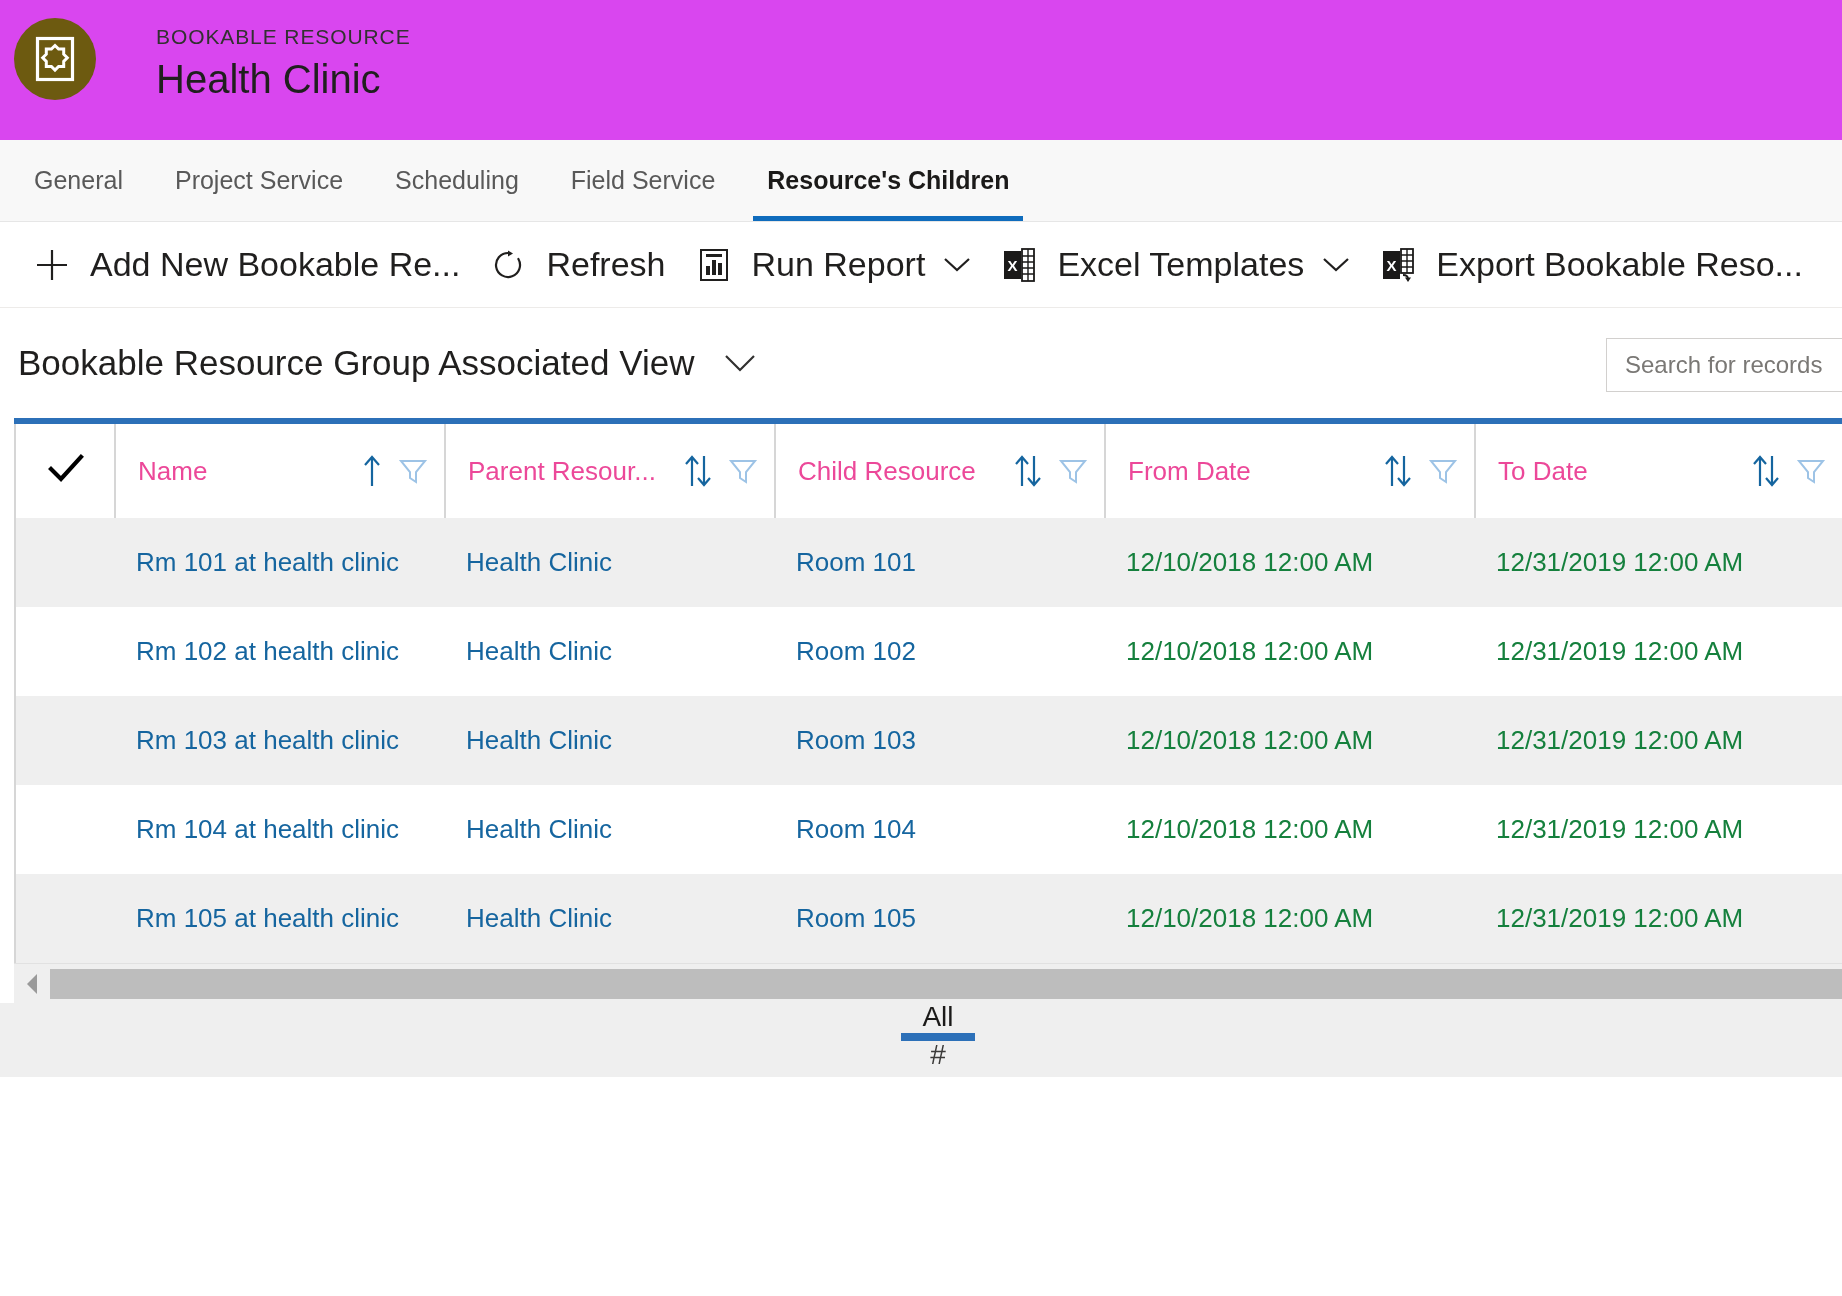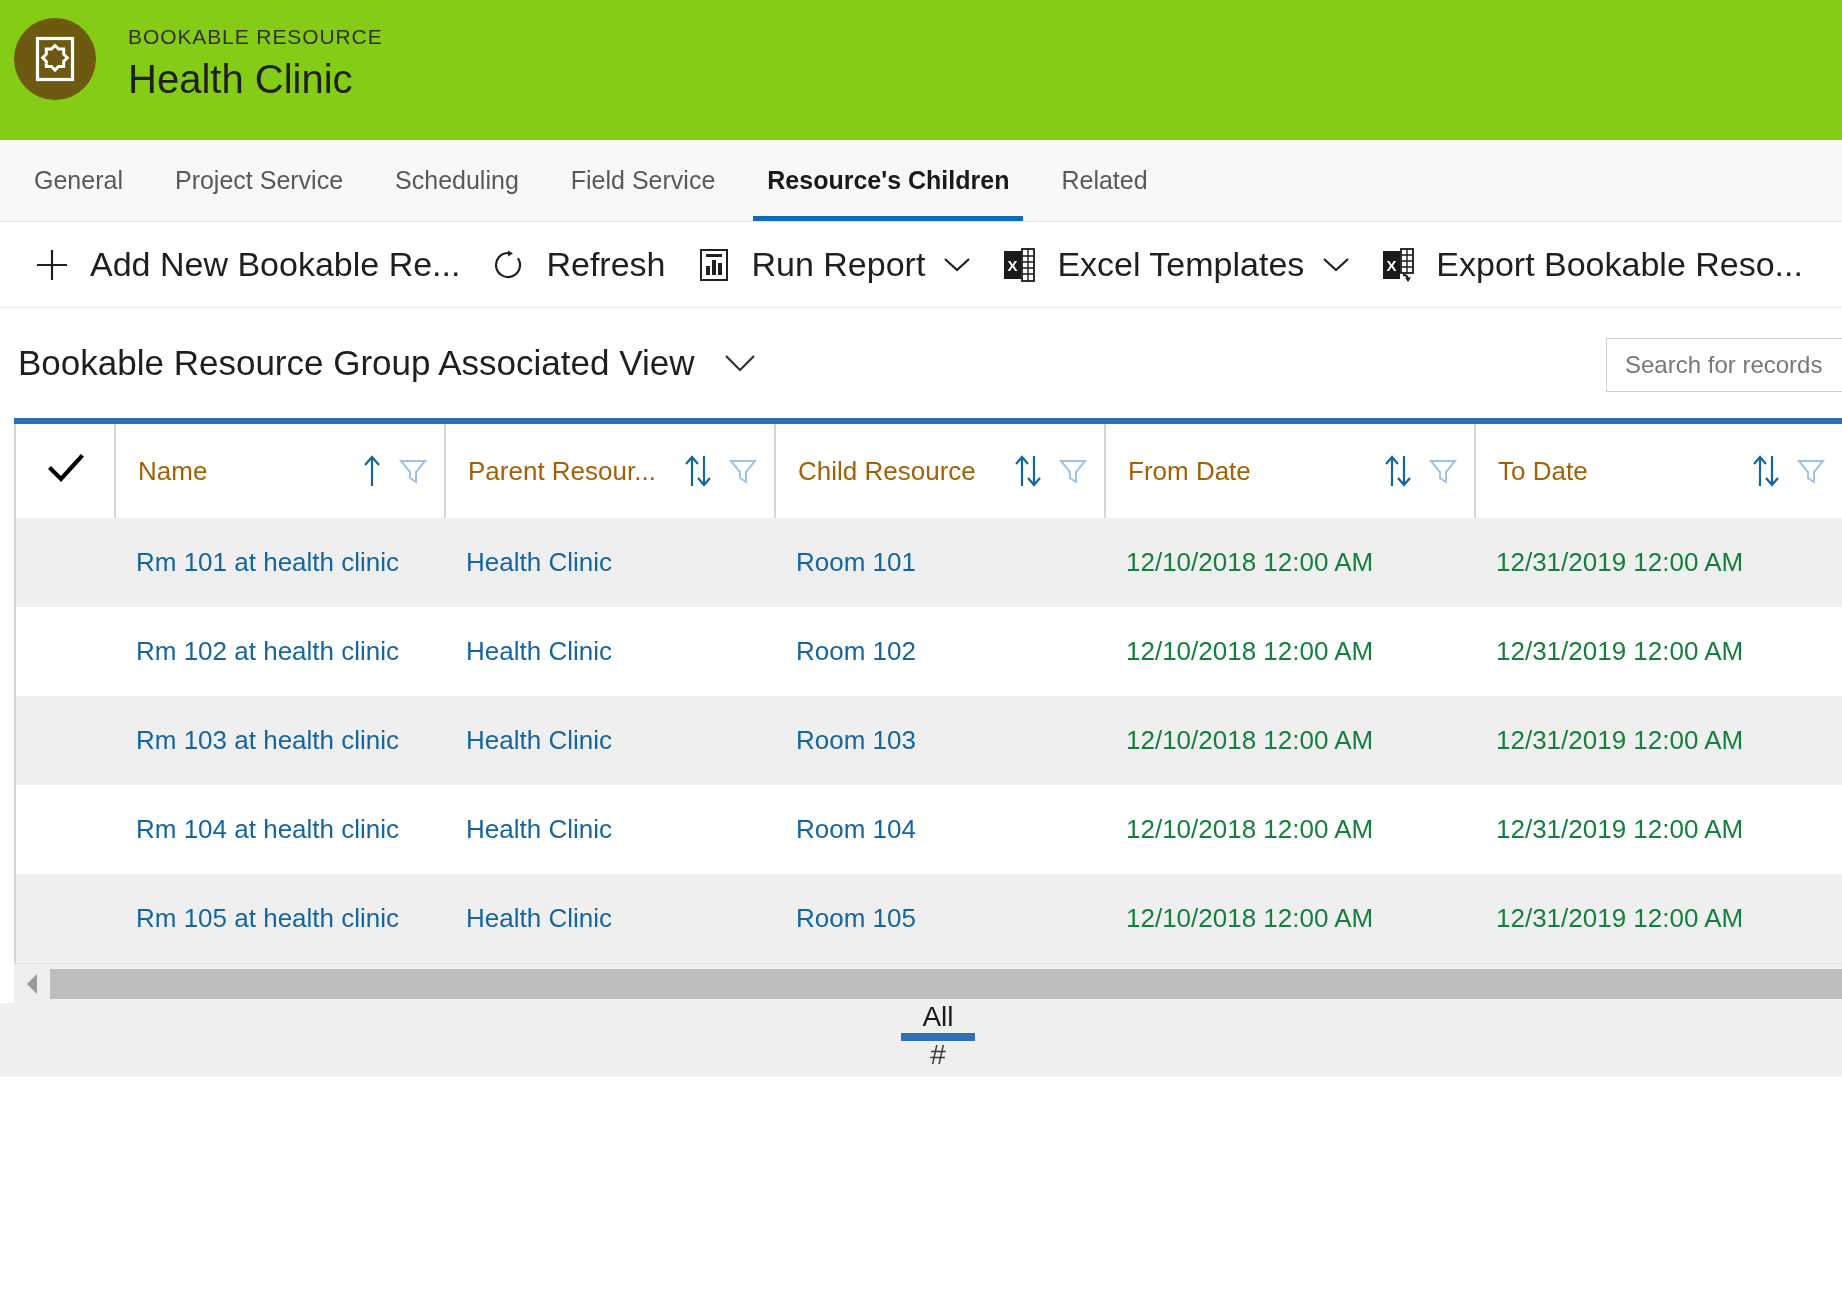--- a/index.html
+++ b/index.html
@@ -9,24 +9,25 @@
     overflow: hidden;
     background: #ffffff;
     font-family: "Liberation Sans", sans-serif;
     color: #1b1a19;
   }
 
   
   .record-header {
     position: relative;
     height: 140px;
-    background: #84cc16;
+    background: #d946ef;
     display: flex;
     align-items: flex-start;
     padding: 14px 0 0 14px;
+    gap: 28px;
   }
   .entity-avatar {
     width: 82px;
     height: 82px;
     border-radius: 50%;
     background: #6d5a10;
     display: flex;
     align-items: center;
     justify-content: center;
     flex: 0 0 auto;
@@ -182,21 +183,21 @@
   .th-inner {
     display: flex;
     align-items: center;
     height: 94px;
     padding-left: 22px;
     border-left: 2px solid #d6d6d6;
   }
   th.col-check .th-inner { border-left: none; padding-left: 34px; }
   .th-label {
     font-size: 26px;
-    color: #a16207;
+    color: #ec4899;
     font-weight: 400;
     white-space: nowrap;
     overflow: hidden;
     text-overflow: ellipsis;
     flex: 1 1 auto;
   }
   .th-sort { flex: 0 0 auto; display: inline-flex; margin-right: 14px; }
   .th-filter { flex: 0 0 auto; display: inline-flex; margin-right: 16px; }
 
   tbody tr { height: 89px; }
@@ -301,23 +302,20 @@
       <span>Project Service</span>
     </div>
   <div class="tab">
       <span>Scheduling</span>
     </div>
   <div class="tab">
       <span>Field Service</span>
     </div>
   <div class="tab selected">
       <span>Resource's Children</span>
-    </div>
-  <div class="tab">
-      <span>Related</span>
     </div>
 </div>
 
 <div class="commandbar">
 
   <div class="cmd">
     <span class="cmd-ico">
       <svg width="34" height="34" viewBox="0 0 34 34">
           <path d="M17 2 V32 M2 17 H32" stroke="#201f1e" stroke-width="2.2" fill="none"></path>
         </svg>

